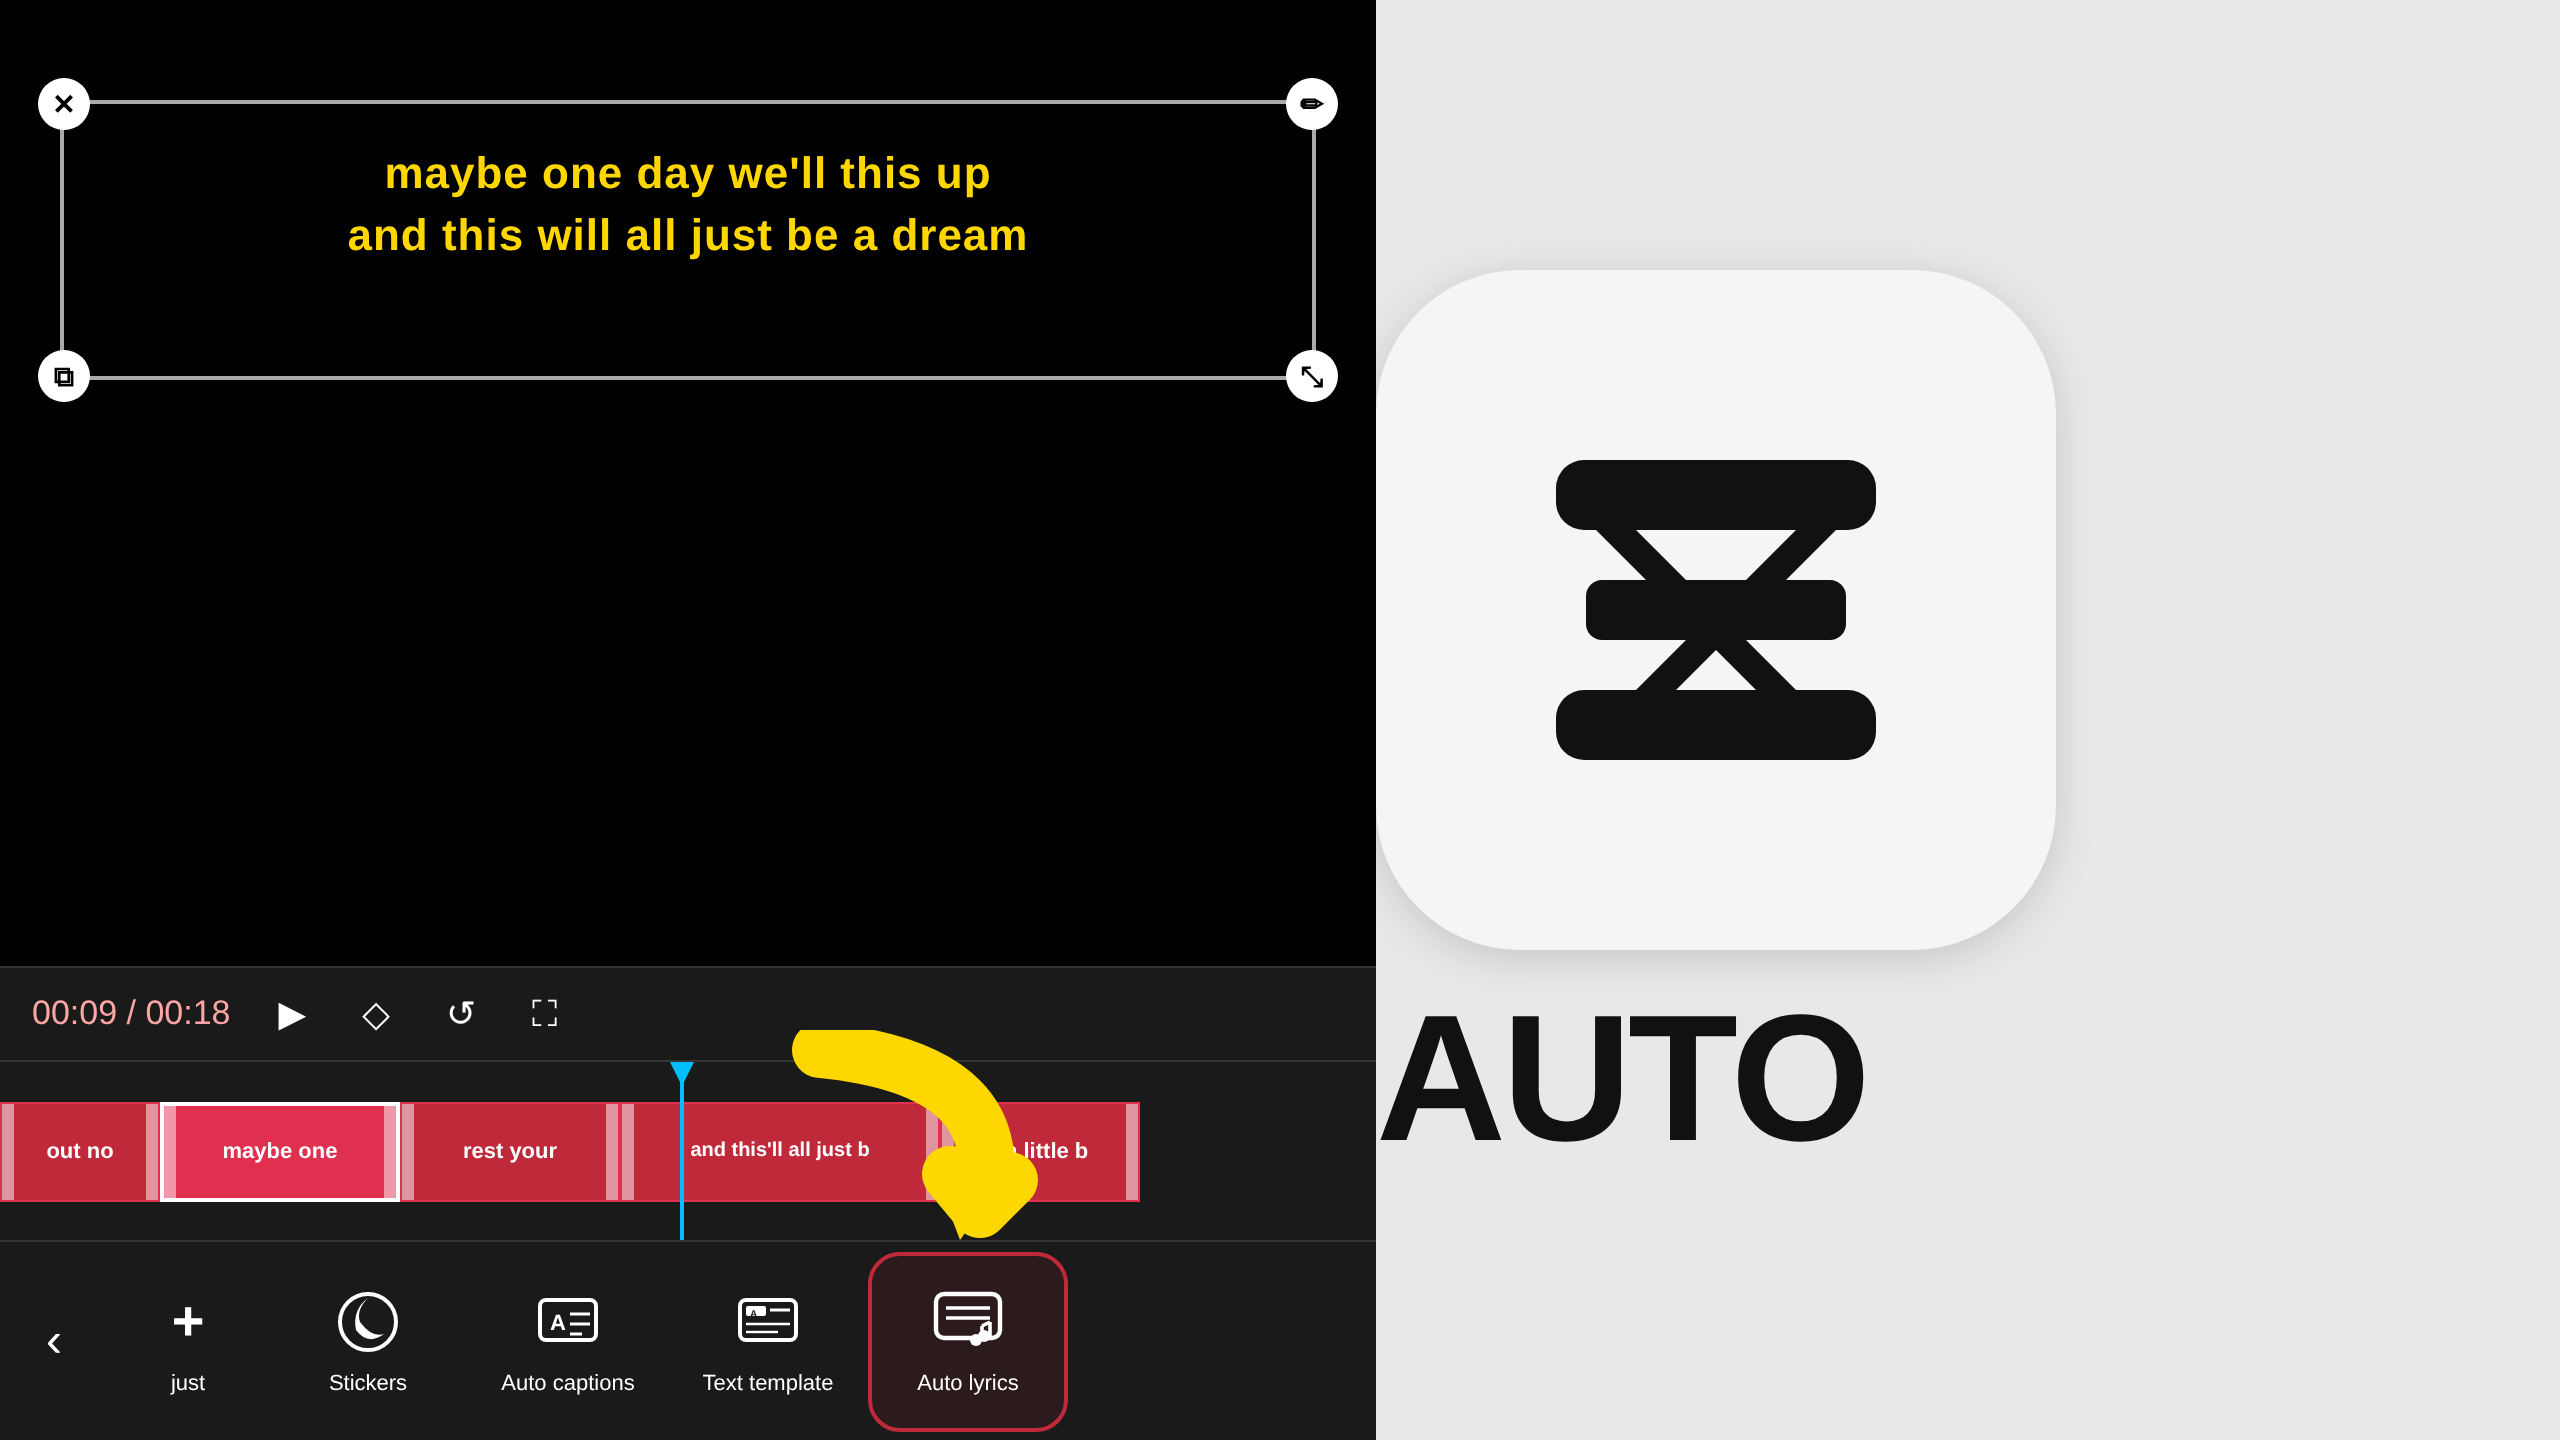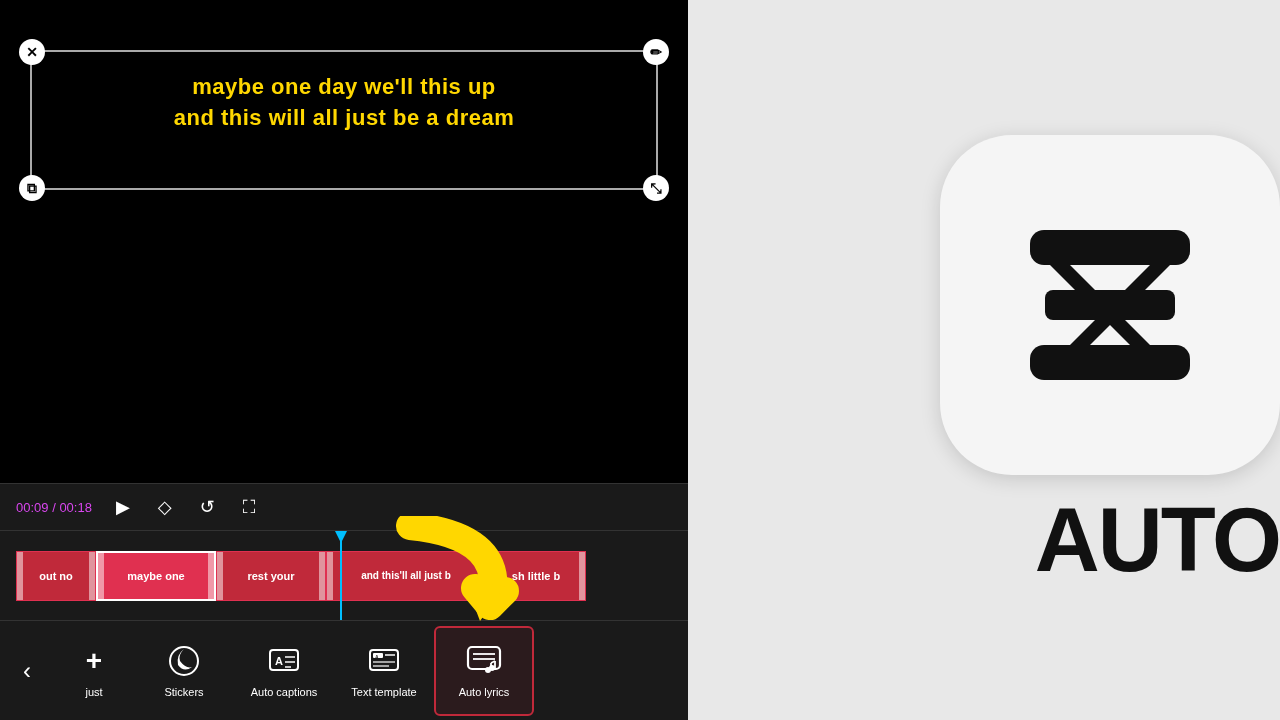--- a/index.html
+++ b/index.html
@@ -74,22 +74,22 @@
     .timeline-controls {
       background: #1a1a1a;
       padding: 8px 16px;
       display: flex;
       align-items: center;
       gap: 20px;
       border-top: 1px solid #333;
     }
 
     .time-display {
-      color: #d946ef;
-      font-size: 13px;
+      color: #fca5a5;
+      font-size: 17px;
       font-weight: 500;
       white-space: nowrap;
     }
 
     .ctrl-btn {
       background: none;
       border: none;
       cursor: pointer;
       display: flex;
       align-items: center;
@@ -196,21 +196,21 @@
       width: 100px;
       height: 90px;
       cursor: pointer;
       gap: 6px;
       flex-shrink: 0;
     }
 
     .toolbar-item.highlighted {
       border: 2.5px solid #c0293a;
       background: rgba(192, 41, 58, 0.1);
-      border-radius: 6px;
+      border-radius: 16px;
     }
 
     .toolbar-icon {
       width: 38px;
       height: 38px;
       display: flex;
       align-items: center;
       justify-content: center;
       font-size: 22px;
       color: #fff;
@@ -254,21 +254,21 @@
       pointer-events: none;
     }
 
     
     .right-panel {
       width: 592px;
       height: 720px;
       background: #e8e8e8;
       display: flex;
       flex-direction: column;
-      align-items: flex-end;
+      align-items: flex-start;
       justify-content: center;
       gap: 20px;
     }
 
     .app-icon-container {
       width: 340px;
       height: 340px;
       background: #f5f5f5;
       border-radius: 72px;
       display: flex;
@@ -332,21 +332,21 @@
     <button class="ctrl-btn">▶</button>
     <button class="ctrl-btn">◇</button>
     <button class="ctrl-btn">↺</button>
     <button class="ctrl-btn">⛶</button>
   </div>
 
   <div class="timeline-track-area">
     <div class="timeline-playhead"></div>
     <div class="track-row">
       <div class="track-segments">
-        <div class="track-seg" style="width:80px; padding: 0 4px; margin-left: 16px;">
+        <div class="track-seg" style="width:80px; padding: 0 4px;">
           <span>out no</span>
           <div class="seg-handle left"></div>
           <div class="seg-handle right"></div>
         </div>
         <div class="track-seg active" style="width:120px; padding: 0 4px;">
           <span>maybe one</span>
           <div class="seg-handle left"></div>
           <div class="seg-handle right"></div>
         </div>
         <div class="track-seg" style="width:110px; padding: 0 4px;">

